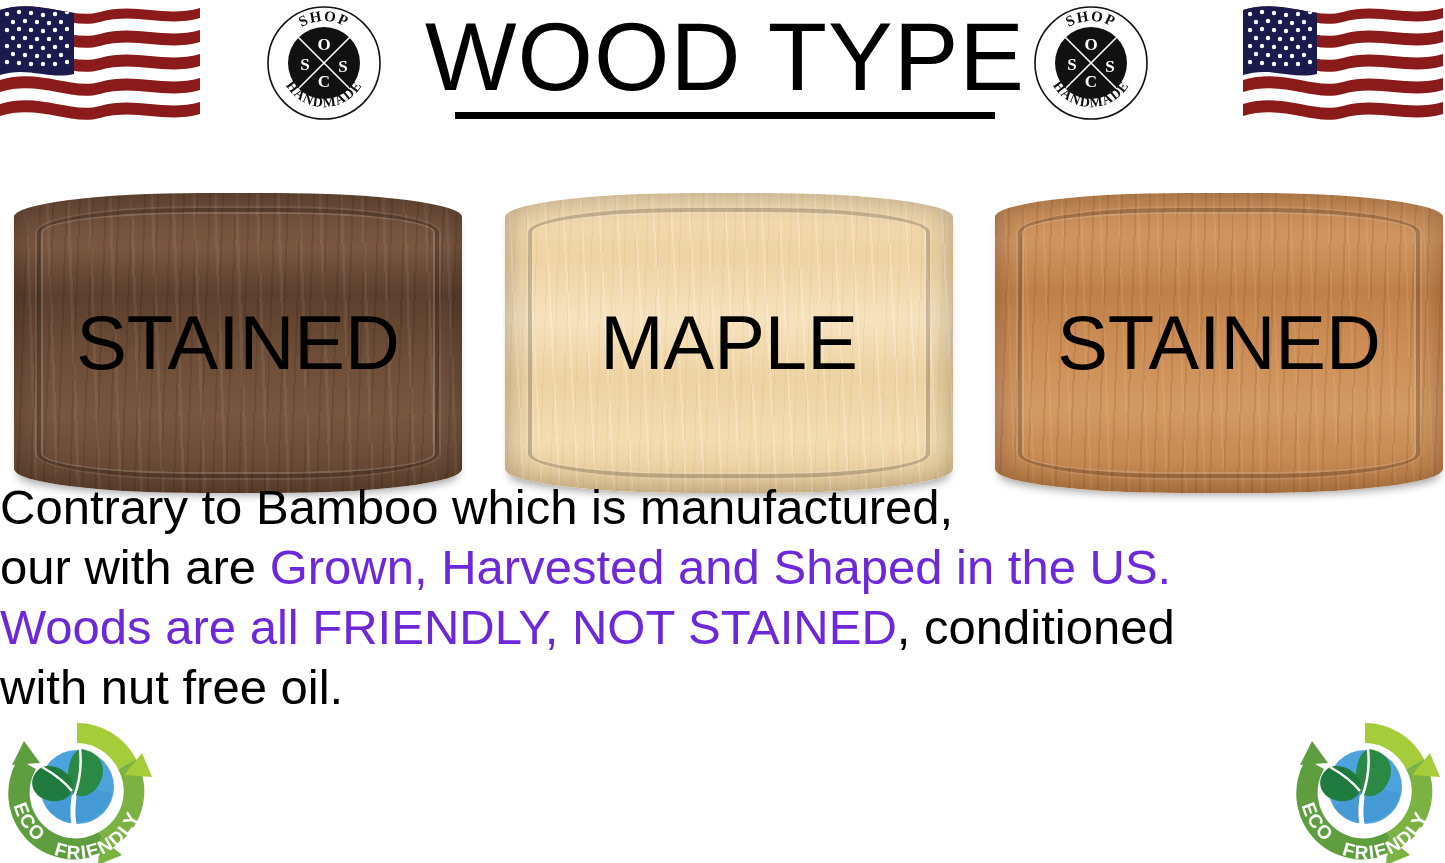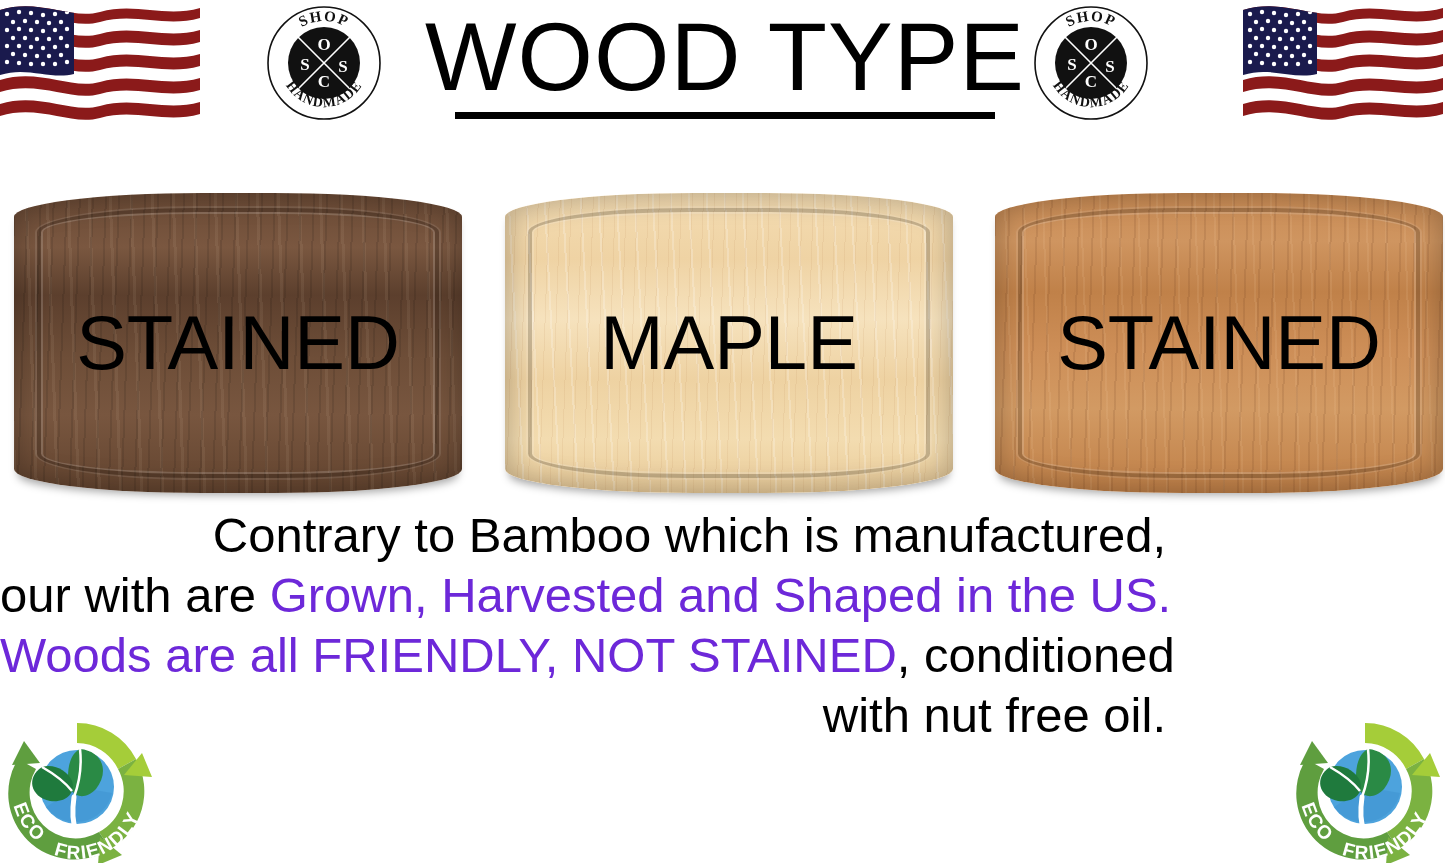--- a/index.html
+++ b/index.html
@@ -80,22 +80,22 @@
   }
   .w-cherry{
     background:
       repeating-linear-gradient(92deg, rgba(90,45,20,.12) 0 2px, rgba(0,0,0,0) 2px 14px),
       repeating-linear-gradient(88deg, rgba(255,220,180,.10) 0 2px, rgba(0,0,0,0) 2px 19px),
       linear-gradient(180deg,#c98b54 0%,#cf9560 16%,#c08149 33%,#cd8e57 52%,#d29a63 72%,#bf7f47 100%);
   }
 
   
   .copy{
-    position:absolute;left:0;top:505px;width:1166px;
-    text-align:right;color:#000;
+    position:absolute;left:0;top:477px;width:1166px;
+    text-align:left;color:#000;
     font-size:49px;line-height:60px;font-weight:400;
     font-family:"Liberation Sans",sans-serif;
   }
   .copy .red{color:#6d28d9;}
   .copy .line{display:block;white-space:nowrap;}
 
   
   .eco{position:absolute;bottom:0;width:150px;height:148px;}
   .eco.left{left:2px;}
   .eco.right{left:1290px;}

